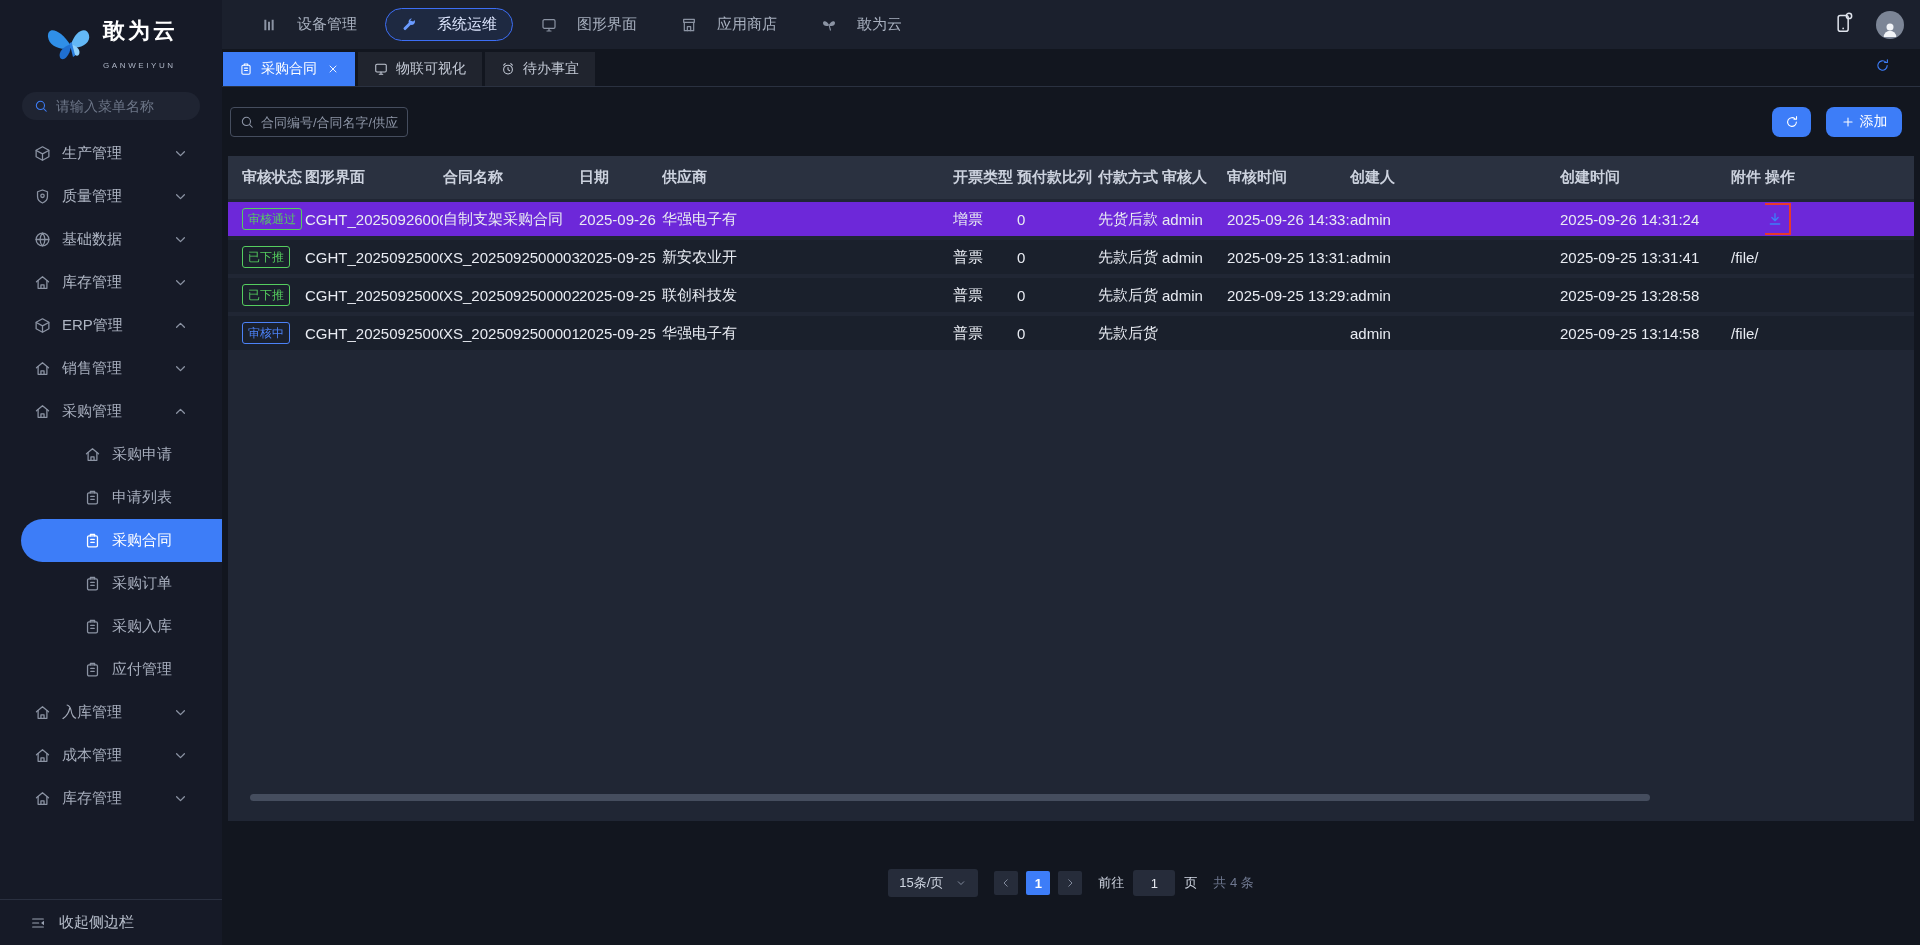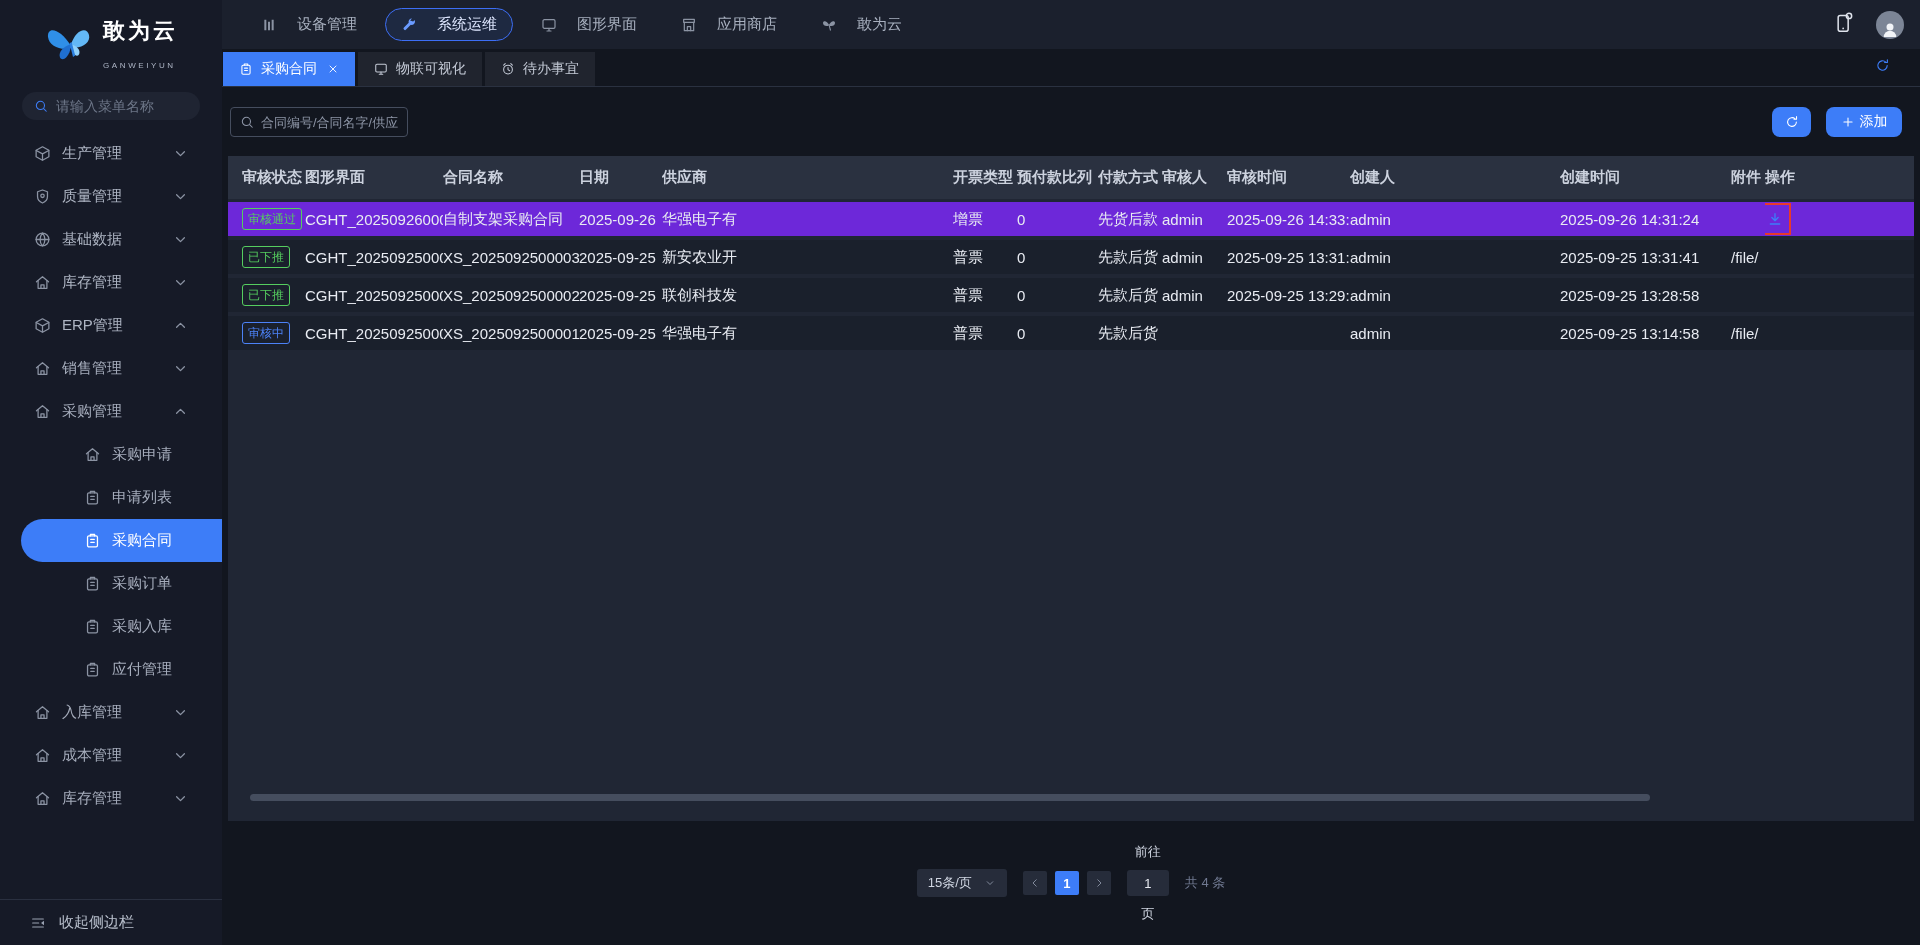--- a/index.html
+++ b/index.html
@@ -80,21 +80,21 @@
   .hthumb { position:absolute; left:22px; bottom:20px; height:7px; width:1400px; background:#454d5e; border-radius:4px; cursor:pointer; }
 
   
   .pagefoot { height:124px; display:flex; align-items:center; justify-content:center; gap:16px; font-size:13px; color:#cfd5e1; flex:none; }
   .psize { height:28px; background:#262c3a; border-radius:3px; display:flex; align-items:center; gap:12px; padding:0 11px; cursor:pointer; }
   .psize .ic { width:12px; height:12px; color:#8a93a5; }
   .pgroup { display:flex; align-items:center; gap:8px; }
   .pbtn { width:24px; height:24px; background:#262c3a; border:none; border-radius:2px; display:flex; align-items:center; justify-content:center; color:#8a93a5; cursor:pointer; font-family:inherit; }
   .pbtn .ic { width:12px; height:12px; }
   .pbtn.cur { background:#3d7df8; color:#ffffff; font-weight:700; font-size:13px; }
-  .goto { display:flex; align-items:center; gap:9px;flex-direction:column; }
+  .goto { display:flex; align-items:center; gap:9px; }
   .goto input { width:42px; height:26px; background:#262c3a; border:none; border-radius:3px; color:#e6e9f0; text-align:center; font-size:13px; outline:none; }
   .total { color:#6f7890; }
 </style>
 </head>
 <body>
 
 <svg width="0" height="0" style="position:absolute">
   <defs>
     <symbol id="i-search" viewBox="0 0 24 24">
         <circle cx="11" cy="11" r="7"></circle>

